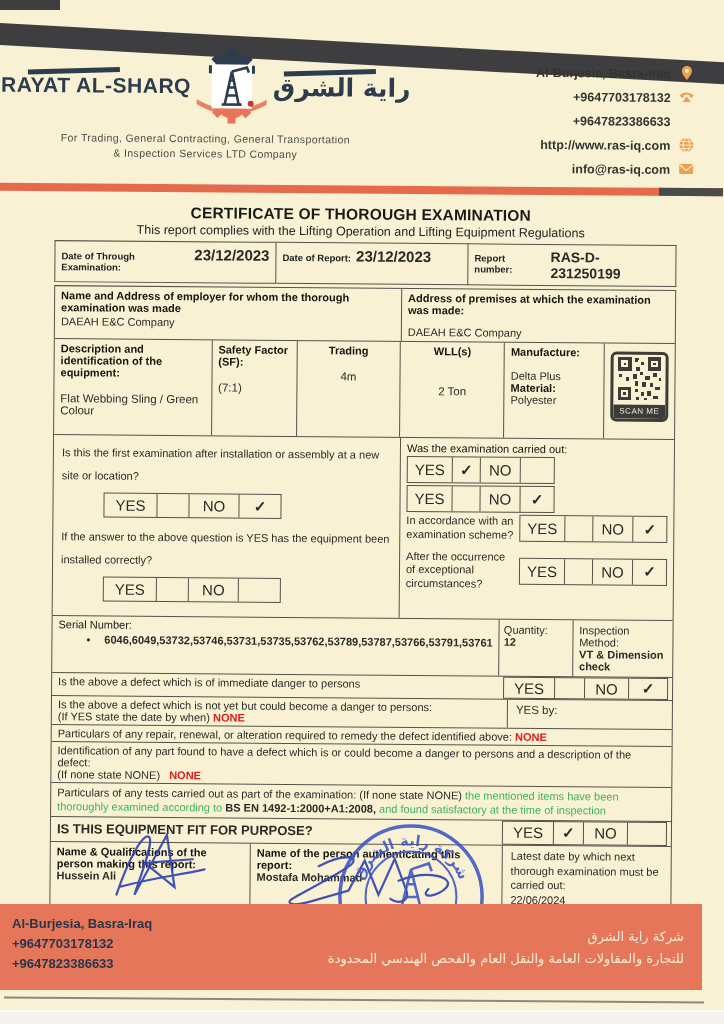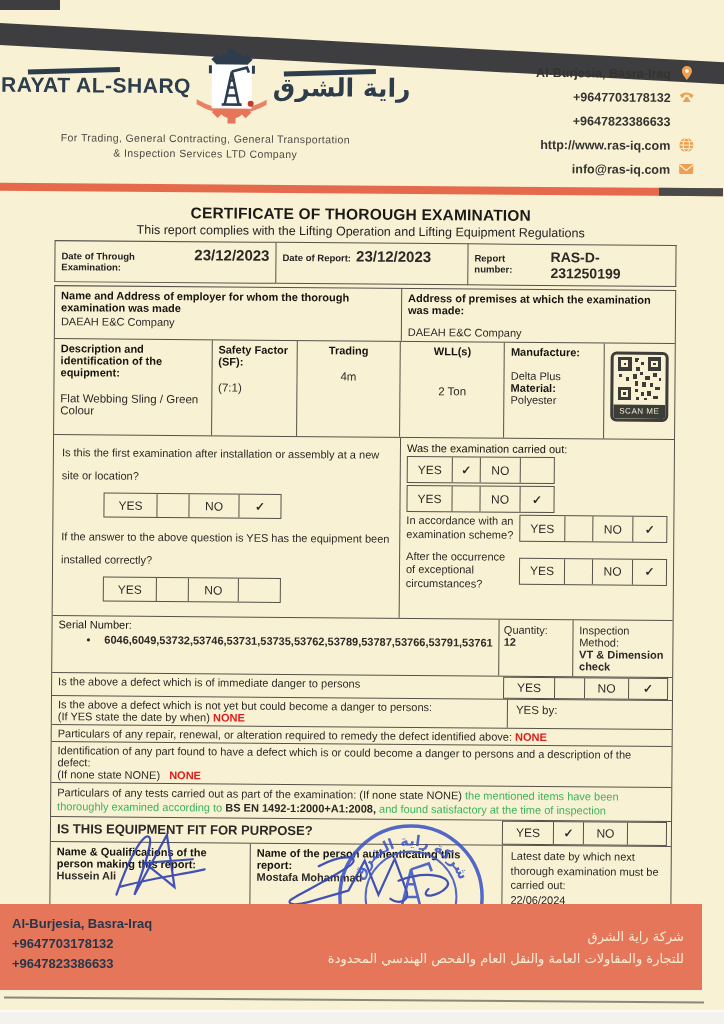--- a/index.html
+++ b/index.html
@@ -63,21 +63,21 @@
   .eq-val { margin-top:14px; font-size:11.5px; }
   .qrbox { width:58px; border:3px solid #3c3c38; border-radius:6px; background:#f8f1d3; overflow:hidden; }
   .qrbox .scanme { background:#3c3c38; color:#efe9cf; font-size:8px; text-align:center; padding:2px 0 3px; letter-spacing:0.5px; }
 
   
   .q-row { display:flex; }
   .q-left { width:347px; border-right:1px solid #56524a; padding:6px 8px; }
   .q-right { flex:1; padding:4px 6px 6px; }
   .q-text { font-size:11px; line-height:2.05; }
   .chk-strip { display:flex; border:1px solid #56524a; height:25px; background:transparent; }
-  .chk-strip .c { border-left:1px solid #56524a; display:flex; align-items:center; justify-content:center; font-size:12px; }
+  .chk-strip .c { border-left:1px solid #56524a; display:flex; align-items:center; justify-content:center; font-size:15px; }
   .chk-strip .c:first-child { border-left:none; }
   .strip-a { width:178px; margin:6px 0 8px 42px; }
   .strip-a .w1{width:52px;} .strip-a .w2{width:32px;} .strip-a .w3{width:50px;} .strip-a .w4{flex:1;}
   .co-item { display:flex; align-items:center; margin-top:2px; }
   .co-q { flex:1; font-size:11px; line-height:1.25; padding-right:4px; }
   .strip-b { width:148px; height:27px; }
   .strip-b .w1{width:44px;} .strip-b .w2{width:28px;} .strip-b .w3{width:40px;} .strip-b .w4{flex:1;}
   .check { font-size:13px; font-weight:bold; }
 
   

